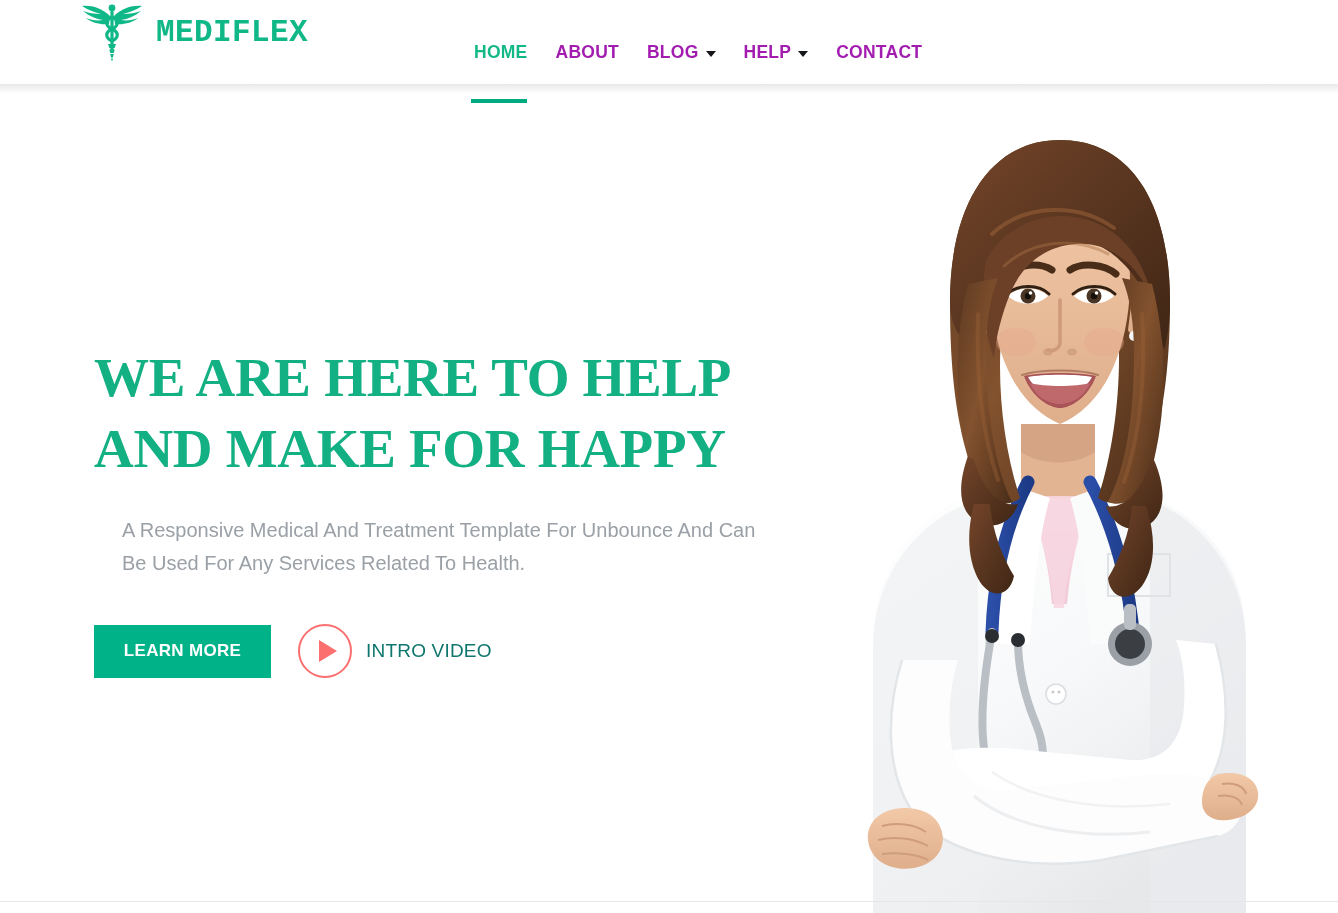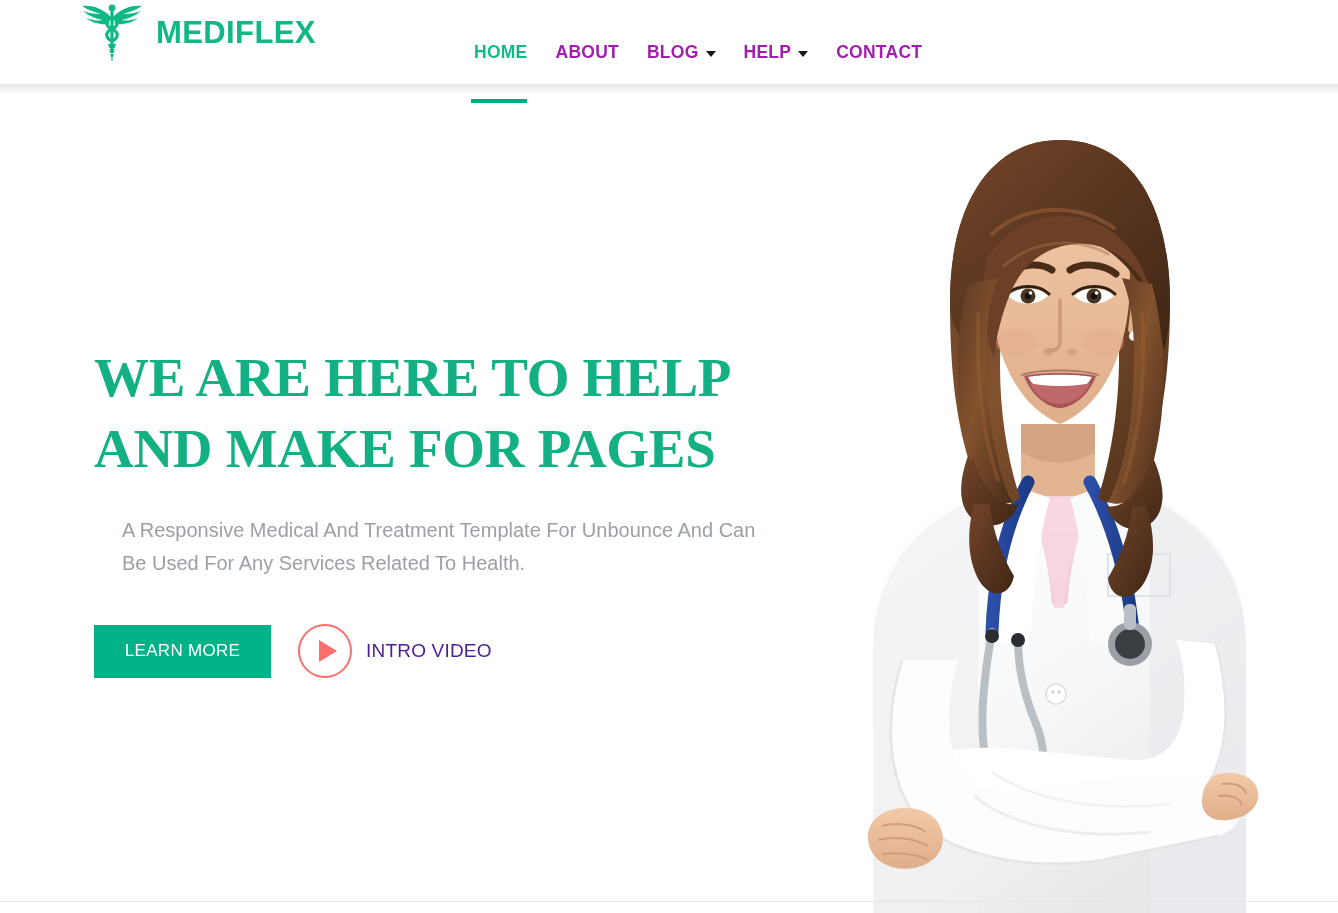--- a/index.html
+++ b/index.html
@@ -29,21 +29,21 @@
   
   #logo {
     position:absolute; left:78px; top:0px;
     height:64px; display:flex; align-items:center; gap:10px;
     text-decoration:none;
   }
   #logo-mark { width:68px; height:58px; display:block; }
   #logo-text {
     font-size:31px; font-weight:bold; letter-spacing:0.4px;
     color:#11b887; line-height:1;
-    font-family:Liberation Sans, sans-serif;
+    font-family:Liberation Mono, monospace;
   }
 
   
   #nav {
     position:absolute; left:460px; top:0; height:84px;
     display:flex; align-items:flex-end;
   }
   .nav-item {
     position:relative;
     display:flex; align-items:center; gap:7px;
@@ -119,21 +119,21 @@
 
   #hero-actions {
     margin-top:44px;
     display:flex; align-items:center; gap:27px;
   }
   #learn-more {
     width:177px; height:53px;
     background:#00b287;
     border:none;
     color:#ffffff;
-    font-size:17px; font-weight:normal; letter-spacing:0.3px;
+    font-size:17px; font-weight:bold; letter-spacing:0.3px;
     display:flex; align-items:center; justify-content:center;
     cursor:pointer;
     font-family:"Liberation Sans", sans-serif;
   }
   #intro-video {
     display:flex; align-items:center; gap:14px;
     cursor:pointer; text-decoration:none;
   }
   #play-circle {
     width:54px; height:54px; border-radius:50%;
@@ -141,21 +141,21 @@
     display:flex; align-items:center; justify-content:center;
   }
   #play-tri {
     width:0; height:0;
     border-top:11px solid transparent;
     border-bottom:11px solid transparent;
     border-left:18px solid #fb6f6f;
     margin-left:5px;
   }
   #intro-video-label {
-    color:#4c1d95; font-size:19px; letter-spacing:0.2px; font-weight:normal;
+    color:#0f766e; font-size:19px; letter-spacing:0.2px; font-weight:normal;
   }
 
   
   #doctor-figure {
     position:absolute;
     right:0px; bottom:0;
     width:560px; height:829px;
   }
   #doctor-svg { width:100%; height:100%; display:block; }
 
@@ -228,21 +228,21 @@
 
 
   </header>
   <div id="header-shadow"></div>
 
   <section id="hero">
 
     <div id="hero-copy">
       <h1 id="hero-title">
         <span class="line">WE ARE HERE TO HELP</span>
-        <span class="line">AND MAKE FOR PAGES</span>
+        <span class="line">AND MAKE FOR HAPPY</span>
       </h1>
 
       <p id="hero-sub">A Responsive Medical And Treatment Template For Unbounce And Can Be Used For Any Services Related To Health.</p>
 
       <div id="hero-actions">
         <button id="learn-more">LEARN MORE</button>
 
         <a id="intro-video" href="#">
           <span id="play-circle">
             <span id="play-tri"></span>

